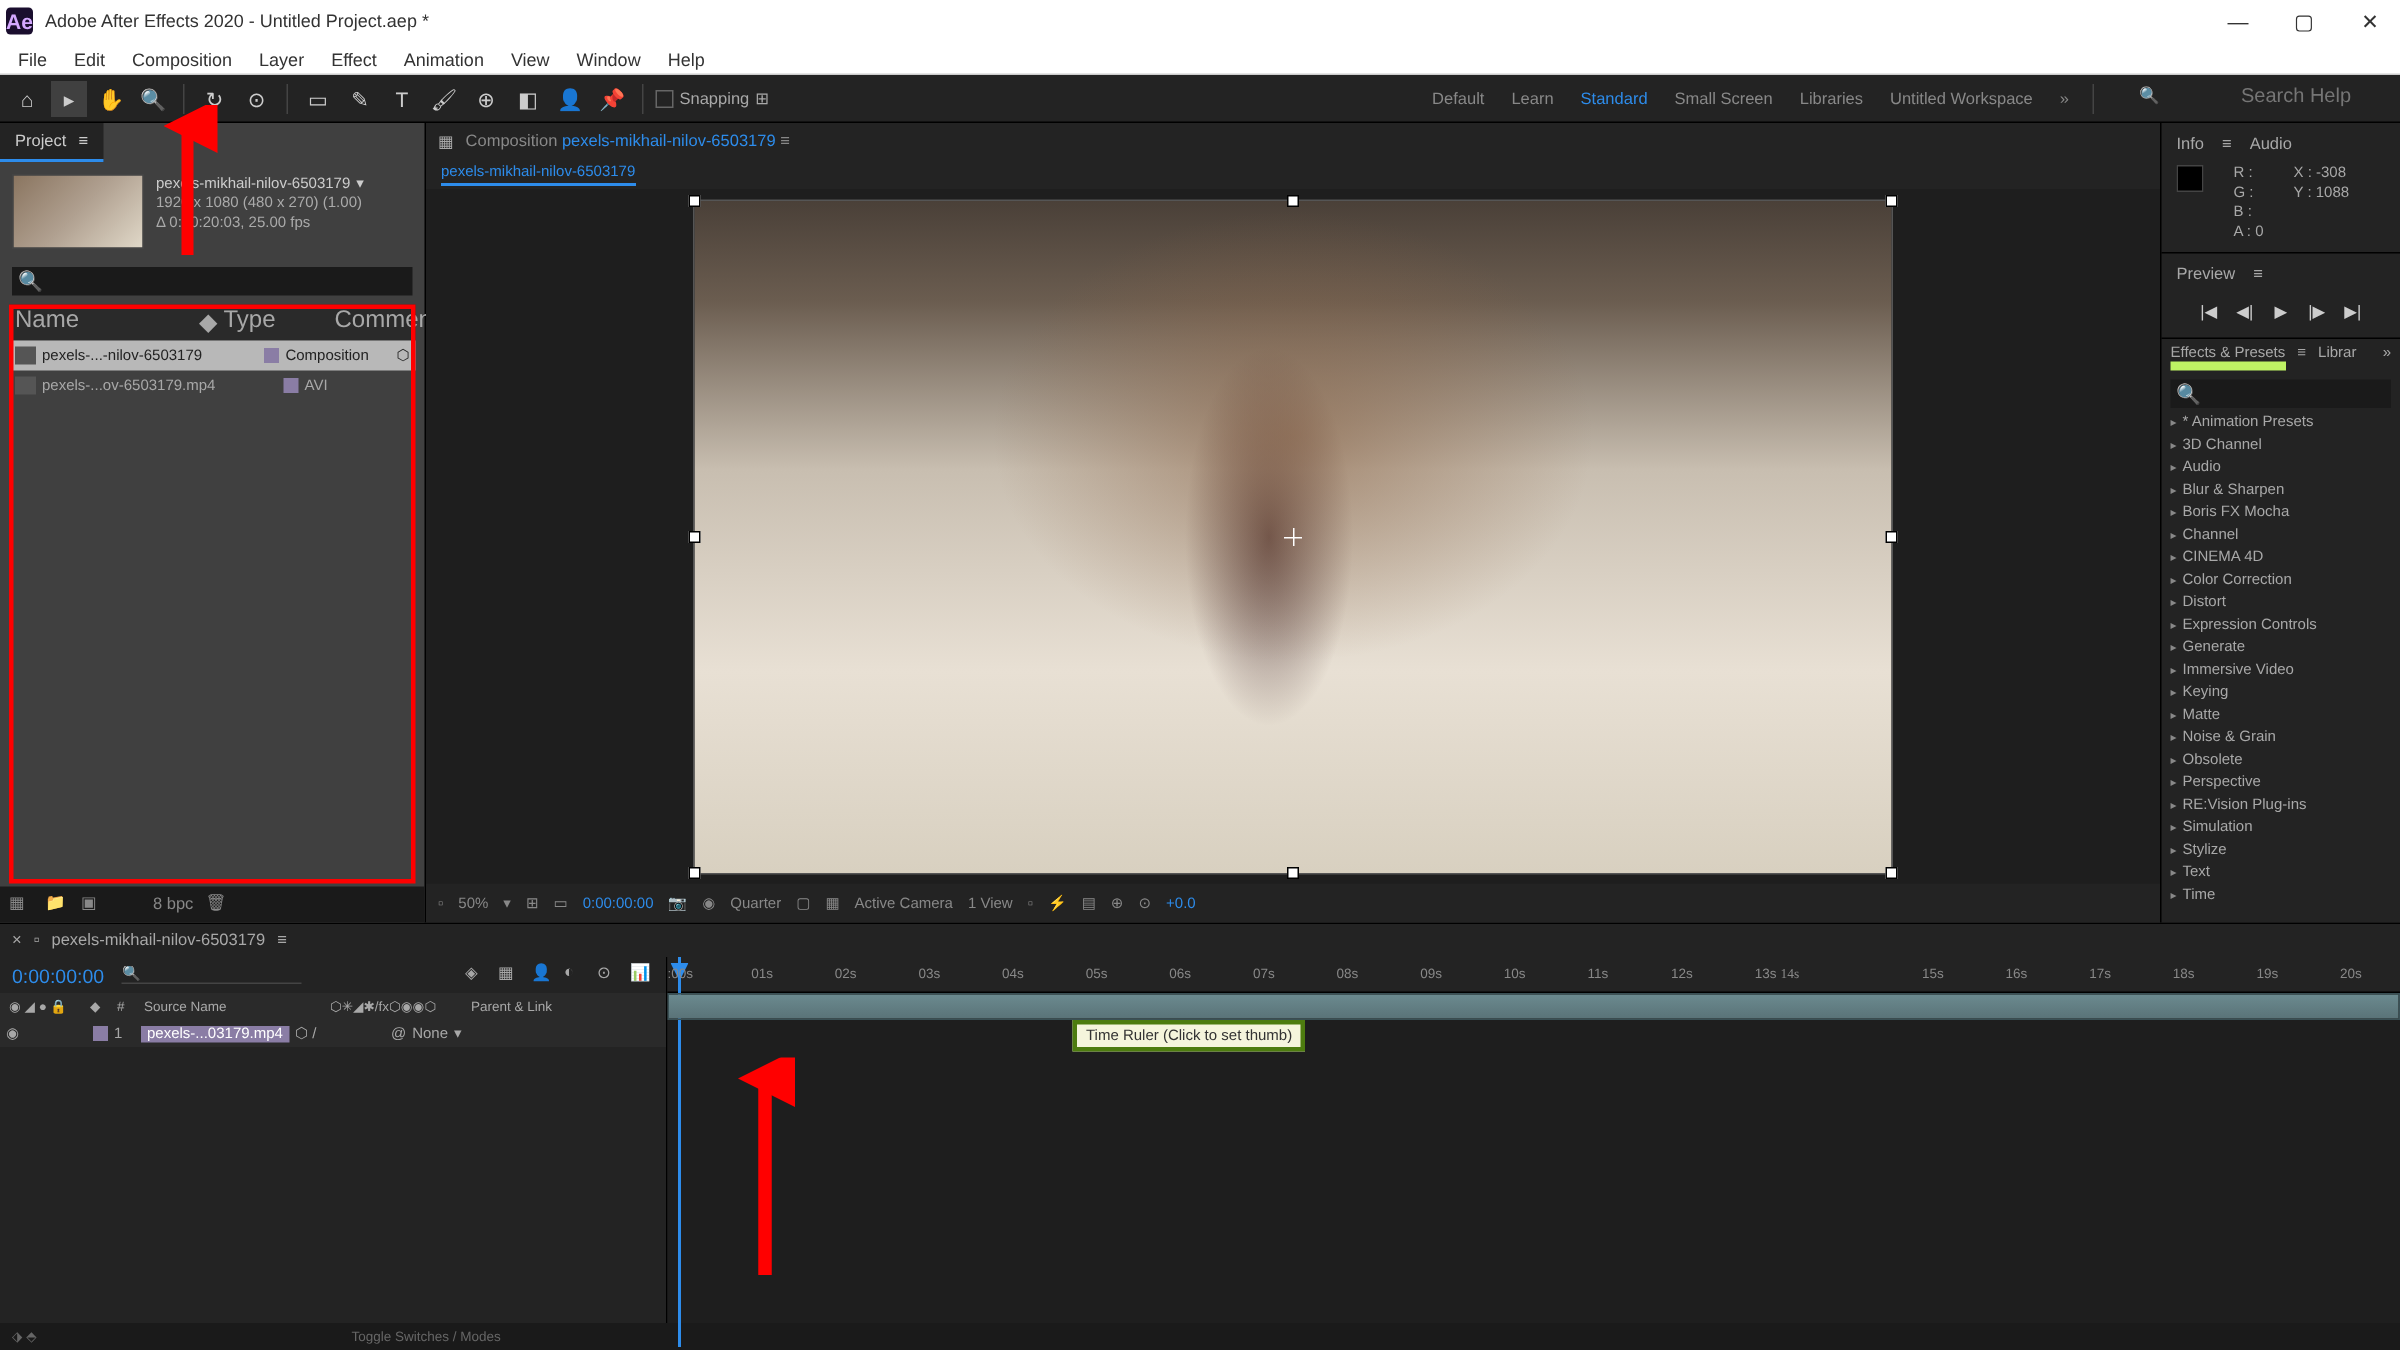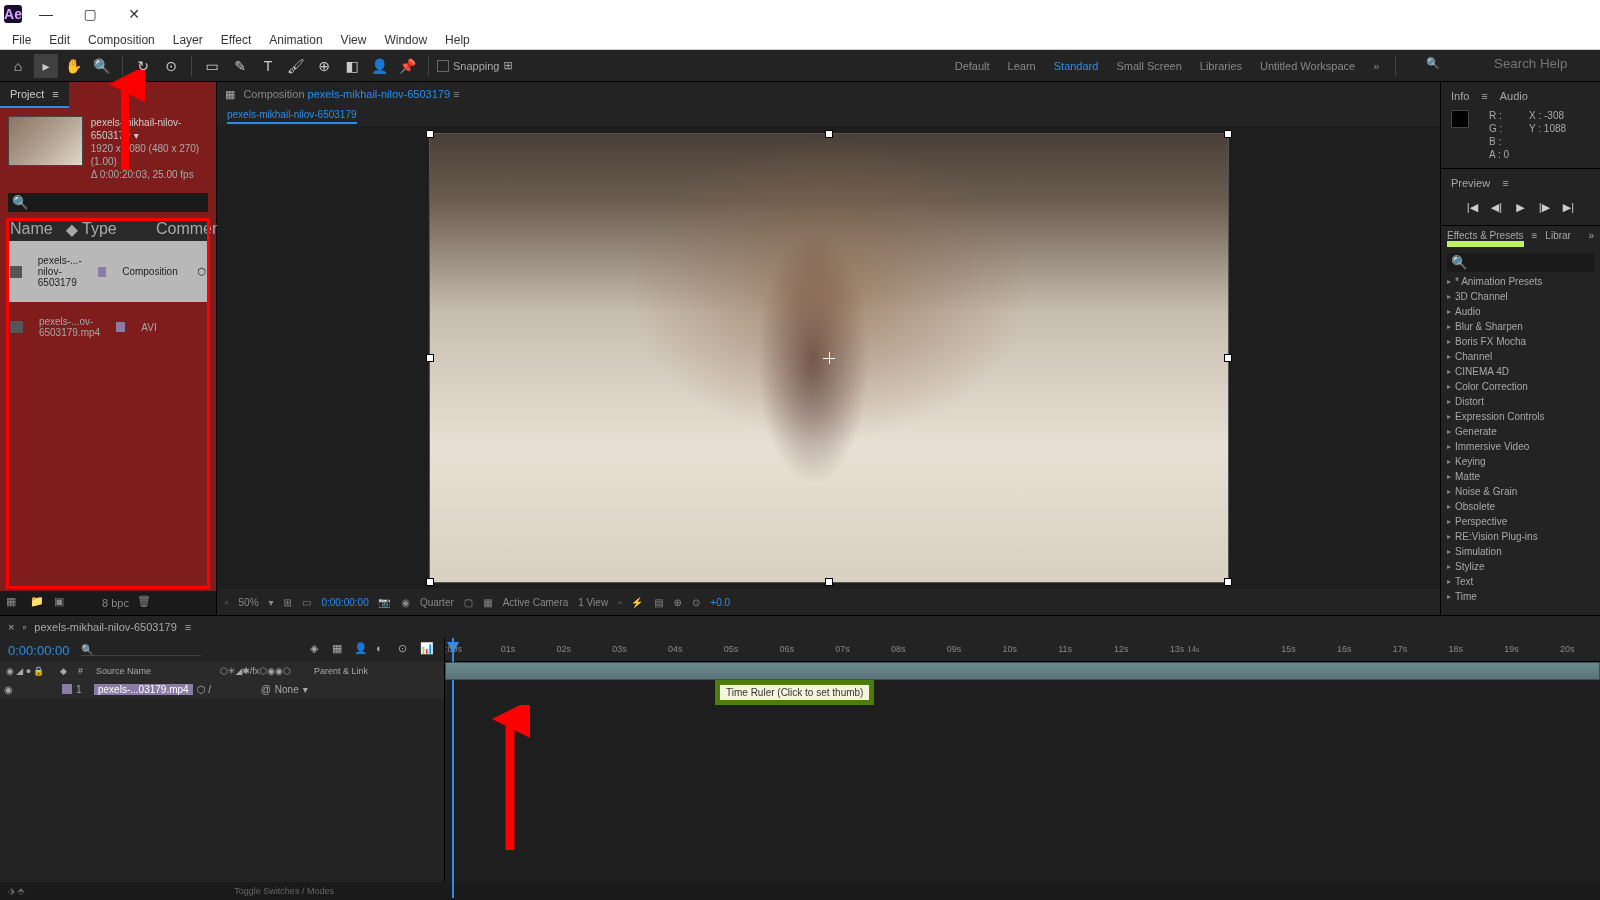--- a/index.html
+++ b/index.html
@@ -26,38 +26,38 @@
 .toolbar .workspace-tabs { margin-left: auto; display: flex; gap: 6px; align-items: flex-start; }
 .toolbar .ws-tab { padding: 4px 6px; cursor: pointer; color: #888; }
 .toolbar .ws-tab.active { color: #2d8ceb; }
 .toolbar .search { display: flex; align-items: center; gap: 6px; margin-left: 20px; color: #888; }
 .toolbar .search-input { background: transparent; border: none; color: #888; width: 100px; margin-left: 48px; }
 
 
 .main { display: flex; height: 533px; }
 
 
-.project-panel { width: 217px; background: #7f1d1d; display: flex; flex-direction: column; border-right: 1px solid #000; }
+.project-panel { width: 284px; background: #404040; display: flex; flex-direction: column; border-right: 1px solid #000; }
 .panel-tab { padding: 6px 10px; background: #232323; color: #ccc; display: flex; align-items: center; gap: 8px; }
 .panel-tab.active { border-bottom: 2px solid #2d8ceb; width: fit-content; }
 .project-header { display: flex; padding: 8px; gap: 8px; }
 .thumb { width: 88px; height: 50px; background: linear-gradient(135deg, #8a7560 0%, #b0a090 50%, #e0d8c8 100%); border: 1px solid #444; position: relative; }
 .thumb-info { font-size: 10px; line-height: 1.3; color: #aaa; }
 .thumb-info .name { color: #ccc; }
 .thumb-info .dropdown::after { content: '▾'; margin-left: 4px; }
 .search-row { padding: 4px 8px; }
 .search-field { width: 100%; background: #1a1a1a; border: none; color: #888; padding: 2px 4px; }
 
 .project-list { flex: 1; position: relative; margin: 2px 6px; }
 .red-box { position: absolute; inset: 0; border: 3px solid #ff0000; pointer-events: none; }
 .list-header { display: flex; background: #2a2a2a; font-size: 16px; padding: 2px 4px; gap: 4px; }
 .list-header .col-name { flex: 1; }
 .list-header .col-type { width: 70px; }
 .list-header .col-comment { width: 50px; }
-.list-row { display: flex; padding: 14px 4px; gap: 16px; align-items: center; font-size: 10px; }
+.list-row { display: flex; padding: 4px 4px; gap: 4px; align-items: center; font-size: 10px; }
 .list-row.selected { background: #b8b8b8; color: #222; }
 .list-row .icon { width: 14px; height: 12px; background: #555; }
 .list-row .name { flex: 1; }
 .list-row .swatch { width: 10px; height: 10px; background: #8a7da5; }
 .list-row .type { width: 70px; }
 
 .red-arrow { position: absolute; left: 105px; top: 70px; pointer-events: none; }
 .red-arrow-2 { position: absolute; left: 490px; top: 705px; pointer-events: none; }
 
 .arrow-svg { width: 40px; height: 110px; }
@@ -137,30 +137,31 @@
 .tl-layer-row .lname { background: #8a7da5; color: #fff; padding: 0 4px; }
 
 .tl-right { flex: 1; background: #1e1e1e; position: relative; }
 .tl-ruler { height: 24px; background: #232323; position: relative; border-bottom: 1px solid #000; }
 .tl-ruler .tick { position: absolute; top: 6px; font-size: 9px; color: #888; }
 .tl-playhead { position: absolute; top: 0; left: 2px; width: 12px; height: 24px; }
 .tl-playhead::before { content: ''; position: absolute; top: 4px; left: 0; width: 12px; height: 12px; background: #2d8ceb; clip-path: polygon(0 0, 100% 0, 50% 100%); }
 .tl-playhead::after { content: ''; position: absolute; top: 0; left: 5px; width: 2px; height: 260px; background: #2d8ceb; }
 .tl-track-area { position: relative; }
 .tl-track { height: 18px; background: linear-gradient(#6b8a8f, #5a7378); margin-top: 0; width: 100%; border: 1px solid #3a5055; }
-.tl-tooltip { position: absolute; top: 18px; left: 270px; background: #f5f5dc; color: #333; padding: 2px 6px; font-size: 10px; border: 5px solid #4d7c0f; z-index: 10; }
+.tl-tooltip { position: absolute; top: 18px; left: 270px; background: #f5f5dc; color: #333; padding: 2px 6px; font-size: 10px; border: 3px solid #4d7c0f; z-index: 10; }
 
 .tl-footer { height: 18px; background: #1a1a1a; display: flex; align-items: center; padding: 0 8px; font-size: 9px; color: #666; }
 .tl-footer .toggle-text { margin-left: 210px; }
 </style>
 </head>
 <body>
 
 <div class="titlebar">
   <div class="ae-icon">Ae</div>
+  <div class="title">Adobe After Effects 2020 - Untitled Project.aep *</div>
   <div class="win-btns">
     <div class="win-btn">—</div>
     <div class="win-btn">▢</div>
     <div class="win-btn">✕</div>
   </div>
 </div>
 
 <div class="menubar">
   <div class="menu-item">File</div>
   <div class="menu-item">Edit</div>

